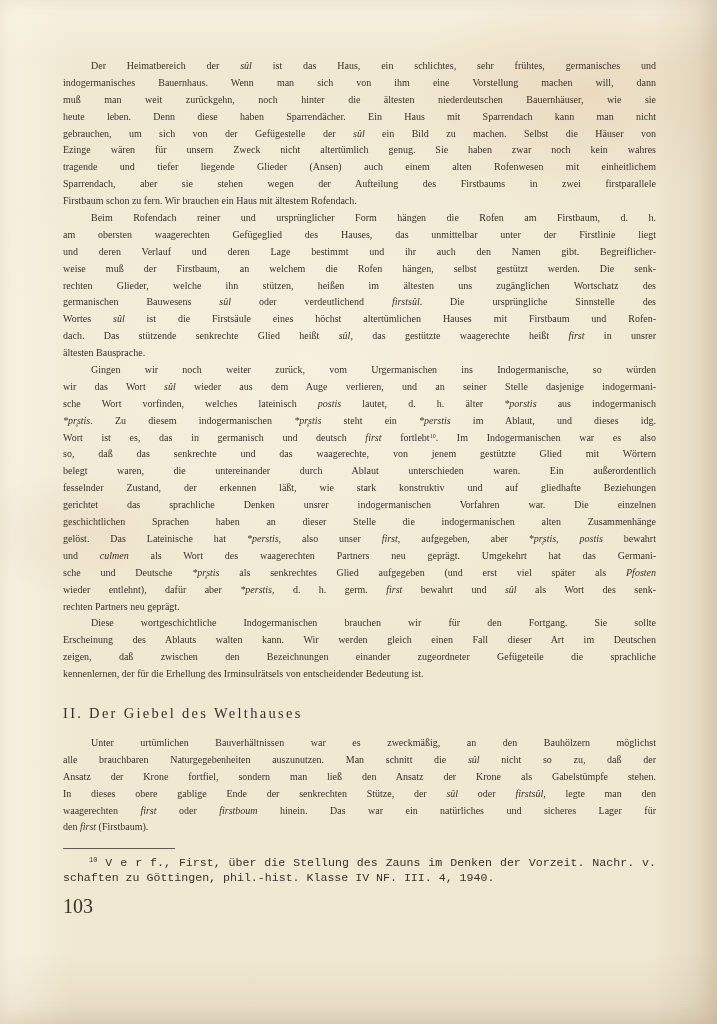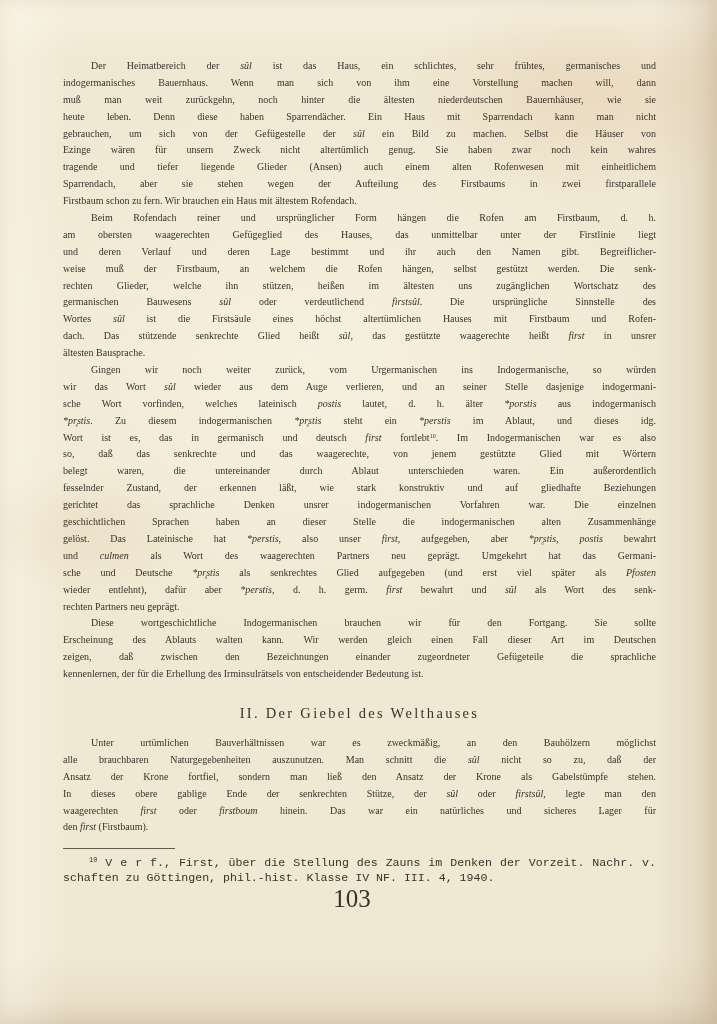--- a/index.html
+++ b/index.html
@@ -22,35 +22,35 @@
   }
   .column{position:absolute;left:63px;top:58px;width:593px;}
   .line{
     font-size:10px;line-height:16.9px;height:16.9px;overflow:hidden;
     text-align:justify;text-align-last:justify;
   }
   .line.first{text-indent:28px;}
   .line.last{text-align:left;text-align-last:left;}
   .heading{
     font-size:14.5px;line-height:18px;letter-spacing:2.3px;
-    text-align:center;margin:21px 0 13px;white-space:nowrap;
+    text-align:left;margin:21px 0 13px;white-space:nowrap;
   }
   sup{font-size:0.60em;line-height:0;vertical-align:0.55em;letter-spacing:0;}
   i{font-style:italic;}
   .fn-rule{
     margin-top:12px;width:112px;height:0;
     border-top:1px solid rgba(58,50,40,0.78);
   }
   .footnote{margin-top:6px;font-size:11.6px;line-height:15px;}
   .fn-line{text-align:justify;text-align-last:justify;height:15px;overflow:hidden;font-family:Liberation Mono, monospace;}
   .fn-line.first{text-indent:26px;}
   .fn-line.last{text-align:left;text-align-last:left;}
   .pagenum{
-    margin-top:3px;padding-right:15px;text-align:center;
-    font-size:25px;line-height:22px;
+    margin-top:10px;padding-right:15px;text-align:left;
+    font-size:20px;line-height:22px;
   }
 </style>
 </head>
 <body>
 
 <div class="page" style="--paper: #f0e8d2; --ink: #39322a;">
   <div class="column">
     <div>
         <div>
           <div class="line first">Der Heimatbereich der <i>sûl</i> ist das Haus, ein schlichtes, sehr frühtes, germanisches und</div>

